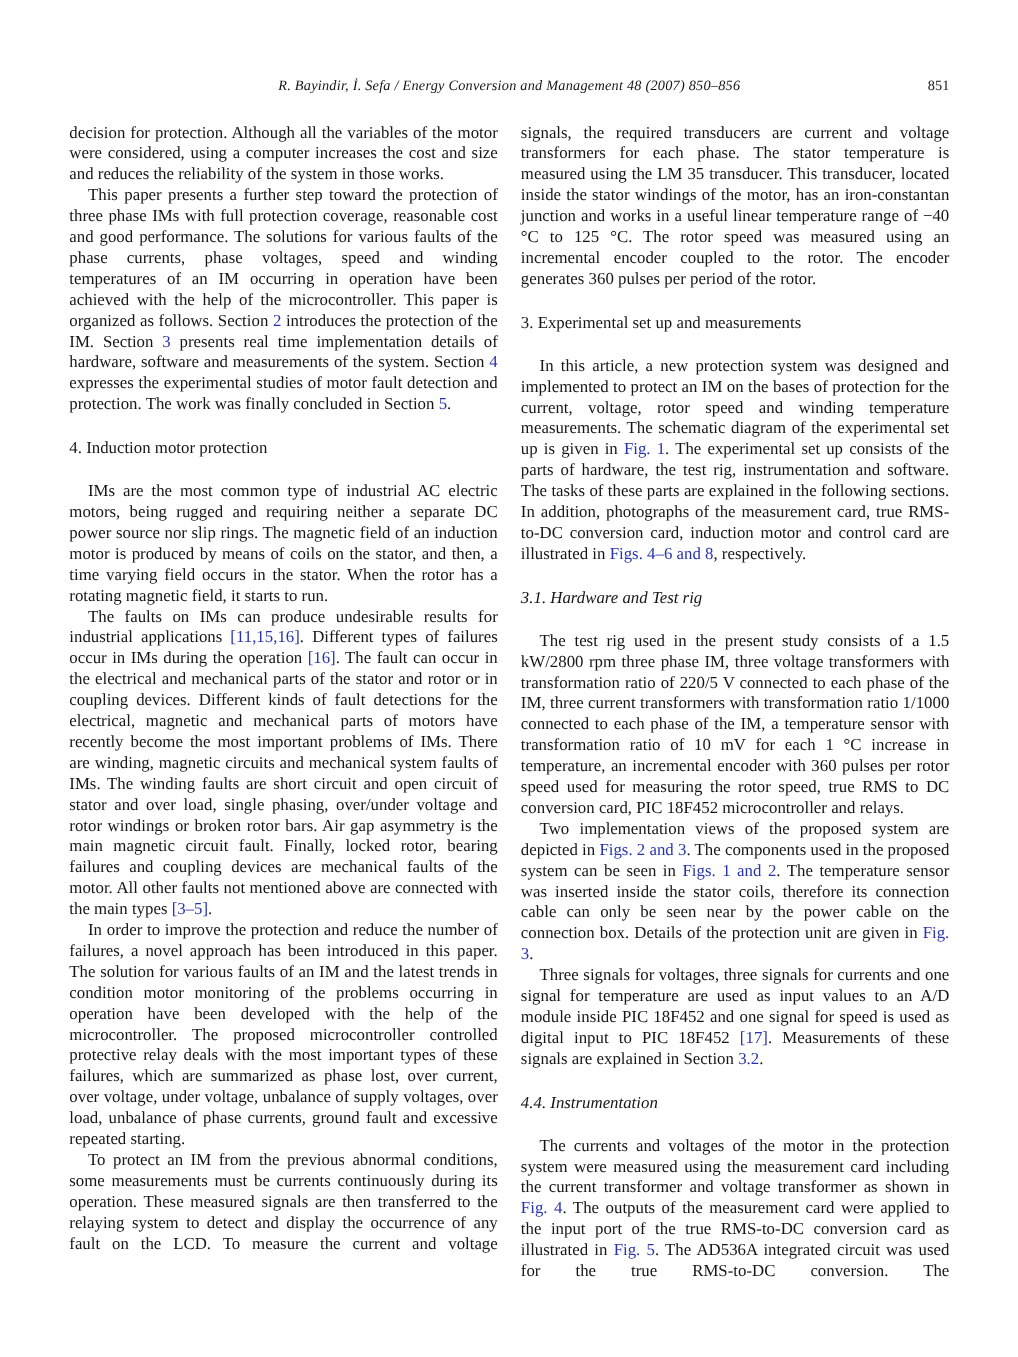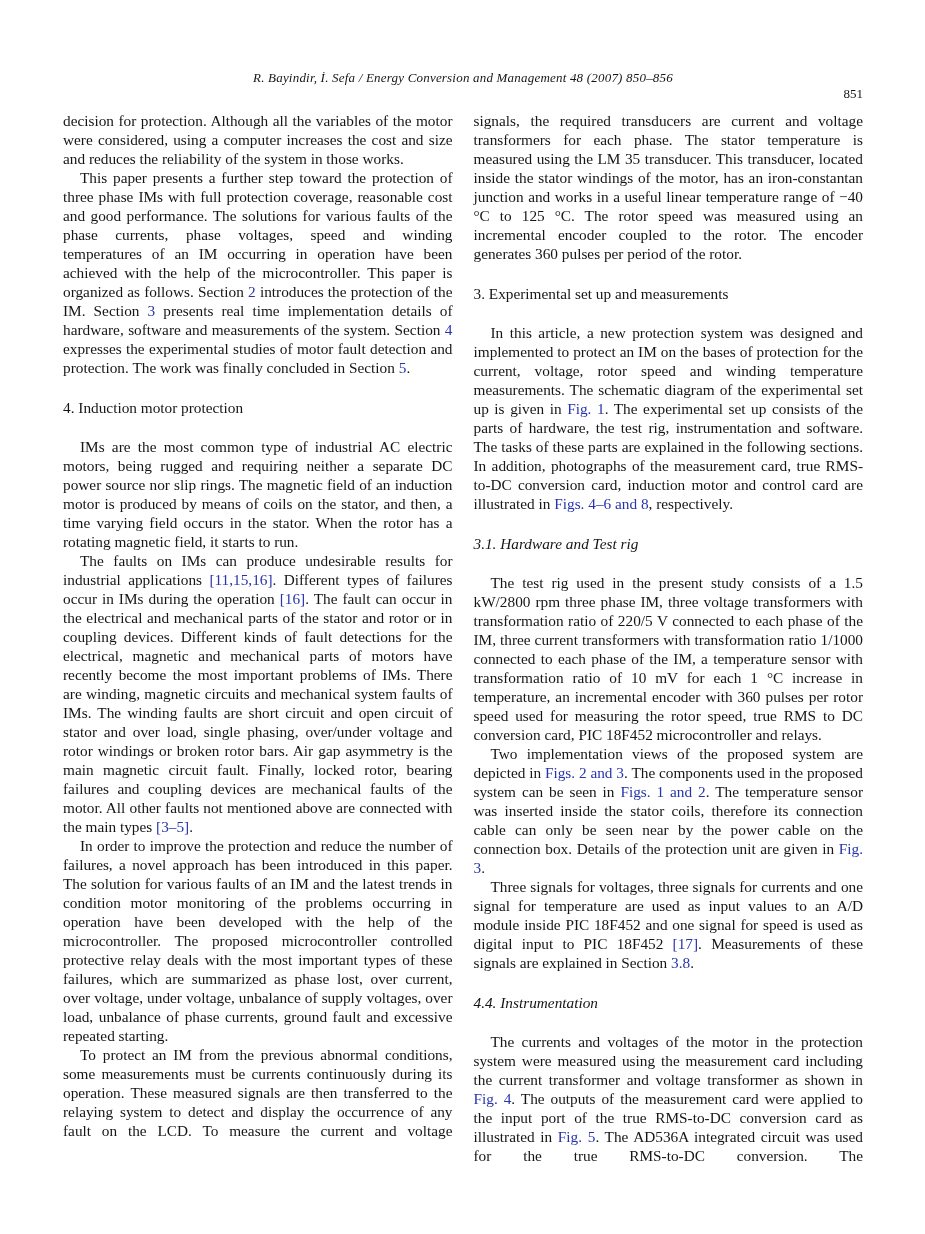--- a/index.html
+++ b/index.html
@@ -27,21 +27,21 @@
     line-height: 16px;
     text-align: center;
   }
   .running-header .citation {
     font-style: italic;
     letter-spacing: 0.2px;
   }
   .running-header .page-num {
     position: absolute;
     right: 0;
-    top: 16px;
+    top: 0;
     font-style: normal;
   }
   .columns {
     display: flex;
     gap: 21px;
     margin-top: 25px;
   }
   .col {
     width: 390px;
     font-size: 15.3px;
@@ -100,19 +100,19 @@
         <p><span>In order to improve the protection and reduce the number of failures, a novel approach has been introduced in this paper. The solution for various faults of an IM and the latest trends in condition motor monitoring of the problems occurring in operation have been developed with the help of the microcontroller. The proposed microcontroller controlled protective relay deals with the most important types of these failures, which are summarized as phase lost, over current, over voltage, under voltage, unbalance of supply voltages, over load, unbalance of phase currents, ground fault and excessive repeated starting.</span></p>
         <p class="cont-last"><span>To protect an IM from the previous abnormal conditions, some measurements must be currents continuously during its operation. These measured signals are then transferred to the relaying system to detect and display the occurrence of any fault on the LCD. To measure the current and voltage</span></p>
       </div>
     <div class="col" id="col-right">
         <p class="noindent"><span>signals, the required transducers are current and voltage transformers for each phase. The stator temperature is measured using the LM 35 transducer. This transducer, located inside the stator windings of the motor, has an iron-constantan junction and works in a useful linear temperature range of −40 °C to 125 °C. The rotor speed was measured using an incremental encoder coupled to the rotor. The encoder generates 360 pulses per period of the rotor.</span></p>
         <h2>3. Experimental set up and measurements</h2>
         <p><span>In this article, a new protection system was designed and implemented to protect an IM on the bases of protection for the current, voltage, rotor speed and winding temperature measurements. The schematic diagram of the experimental set up is given in </span><a class="ref-link">Fig. 1</a><span>. The experimental set up consists of the parts of hardware, the test rig, instrumentation and software. The tasks of these parts are explained in the following sections. In addition, photographs of the measurement card, true RMS-to-DC conversion card, induction motor and control card are illustrated in </span><a class="ref-link">Figs. 4–6 and 8</a><span>, respectively.</span></p>
         <h3>3.1. Hardware and Test rig</h3>
         <p><span>The test rig used in the present study consists of a 1.5 kW/2800 rpm three phase IM, three voltage transformers with transformation ratio of 220/5 V connected to each phase of the IM, three current transformers with transformation ratio 1/1000 connected to each phase of the IM, a temperature sensor with transformation ratio of 10 mV for each 1 °C increase in temperature, an incremental encoder with 360 pulses per rotor speed used for measuring the rotor speed, true RMS to DC conversion card, PIC 18F452 microcontroller and relays.</span></p>
         <p><span>Two implementation views of the proposed system are depicted in </span><a class="ref-link">Figs. 2 and 3</a><span>. The components used in the proposed system can be seen in </span><a class="ref-link">Figs. 1 and 2</a><span>. The temperature sensor was inserted inside the stator coils, therefore its connection cable can only be seen near by the power cable on the connection box. Details of the protection unit are given in </span><a class="ref-link">Fig. 3</a><span>.</span></p>
-        <p><span>Three signals for voltages, three signals for currents and one signal for temperature are used as input values to an A/D module inside PIC 18F452 and one signal for speed is used as digital input to PIC 18F452 </span><a class="ref-link">[17]</a><span>. Measurements of these signals are explained in Section </span><a class="ref-link">3.8</a><span>.</span></p>
+        <p><span>Three signals for voltages, three signals for currents and one signal for temperature are used as input values to an A/D module inside PIC 18F452 and one signal for speed is used as digital input to PIC 18F452 </span><a class="ref-link">[17]</a><span>. Measurements of these signals are explained in Section </span><a class="ref-link">3.2</a><span>.</span></p>
         <h3>4.4. Instrumentation</h3>
         <p class="cont-last"><span>The currents and voltages of the motor in the protection system were measured using the measurement card including the current transformer and voltage transformer as shown in </span><a class="ref-link">Fig. 4</a><span>. The outputs of the measurement card were applied to the input port of the true RMS-to-DC conversion card as illustrated in </span><a class="ref-link">Fig. 5</a><span>. The AD536A integrated circuit was used for the true RMS-to-DC conversion. The</span></p>
       </div>
   </div>
 
 </div>
 
 </body></html>

